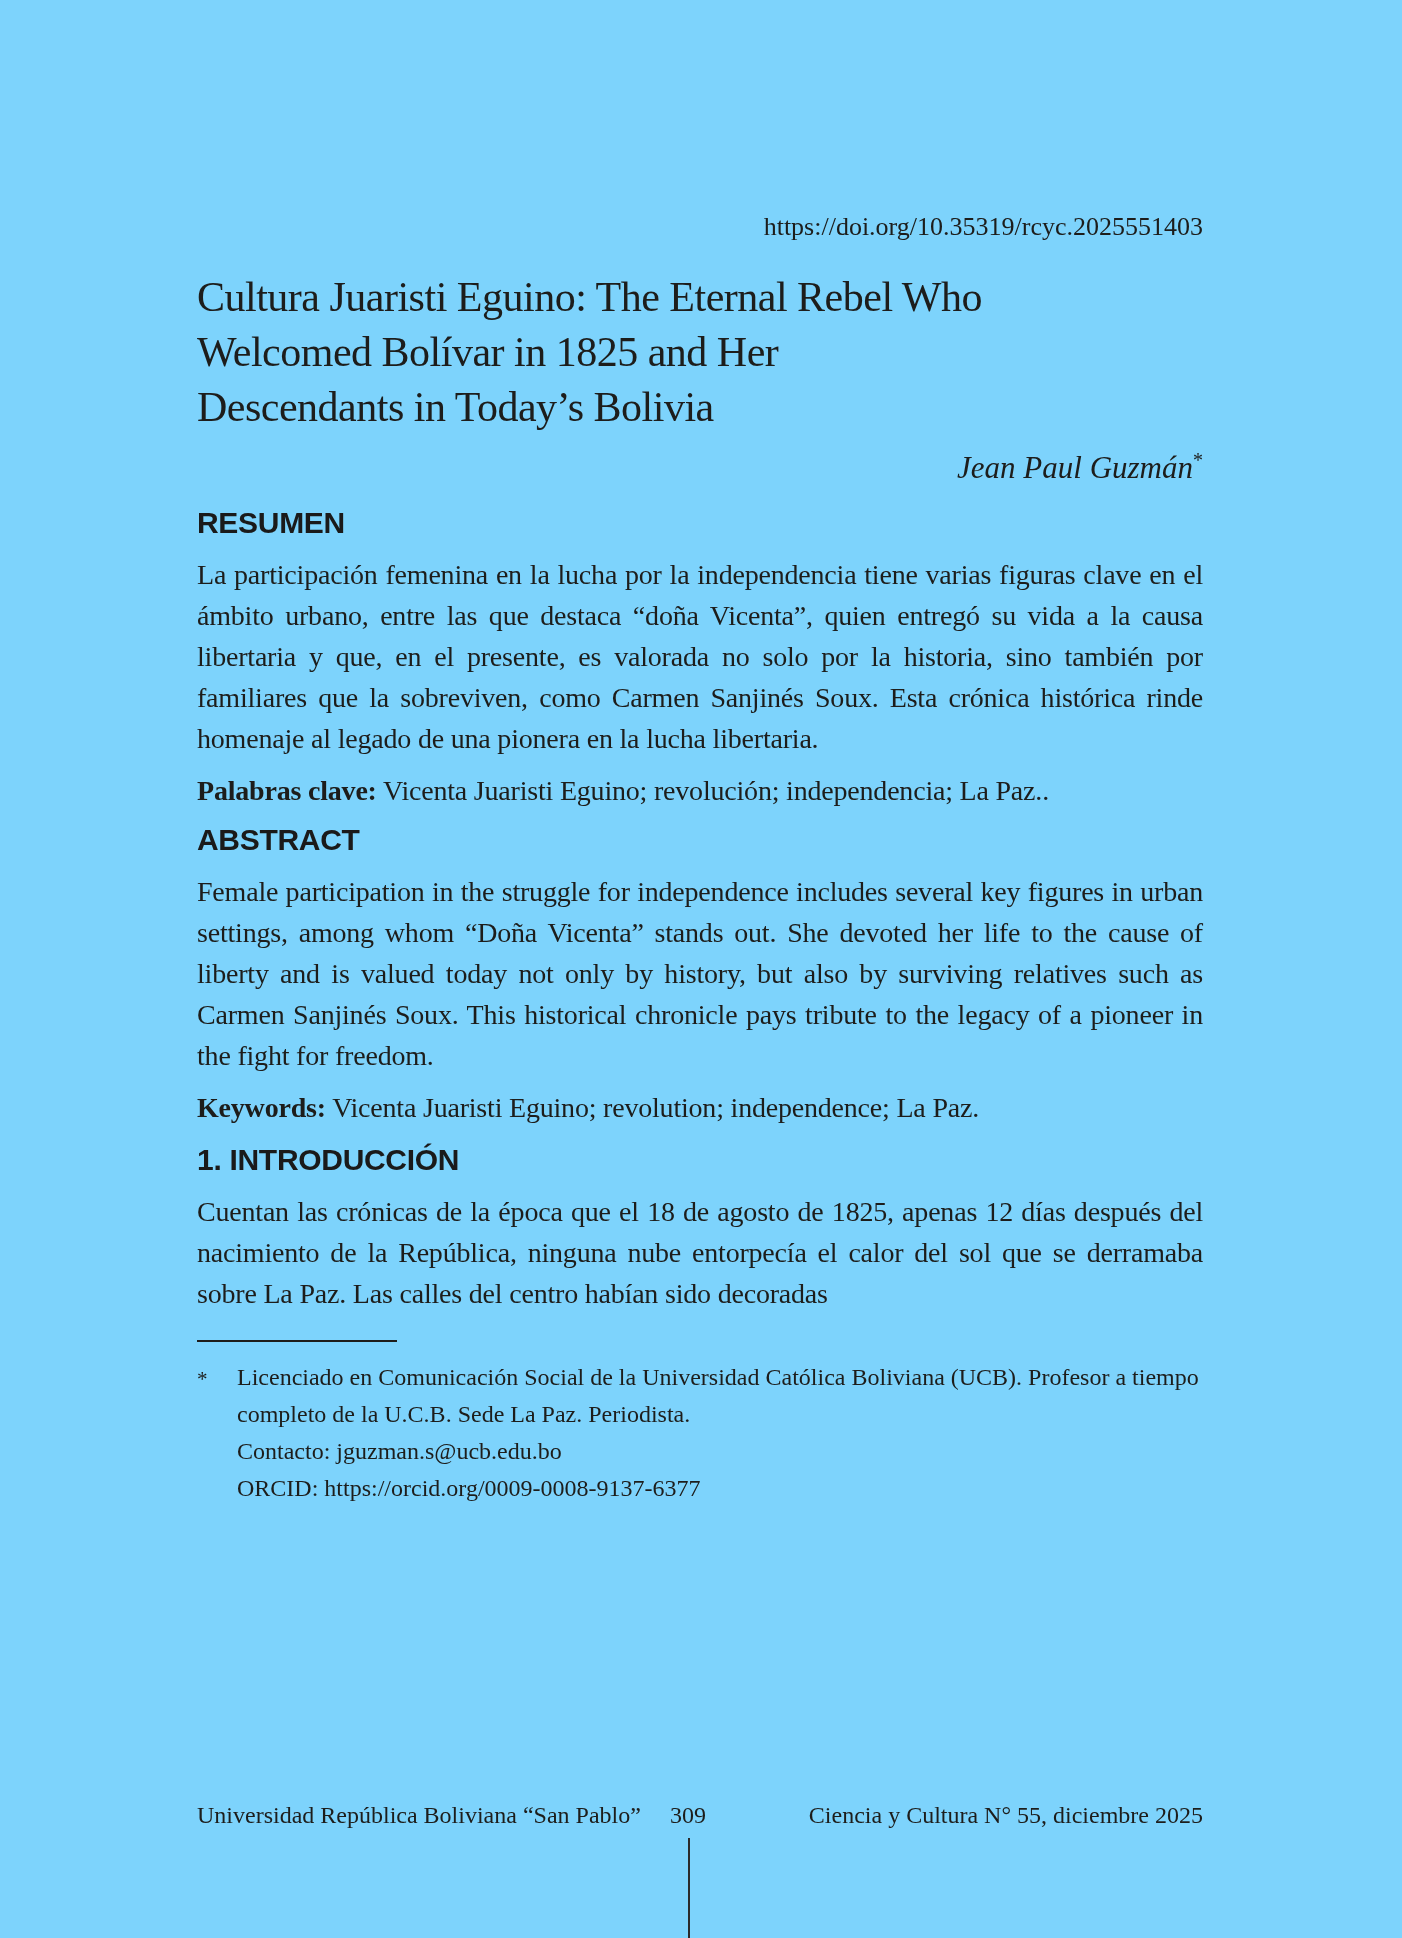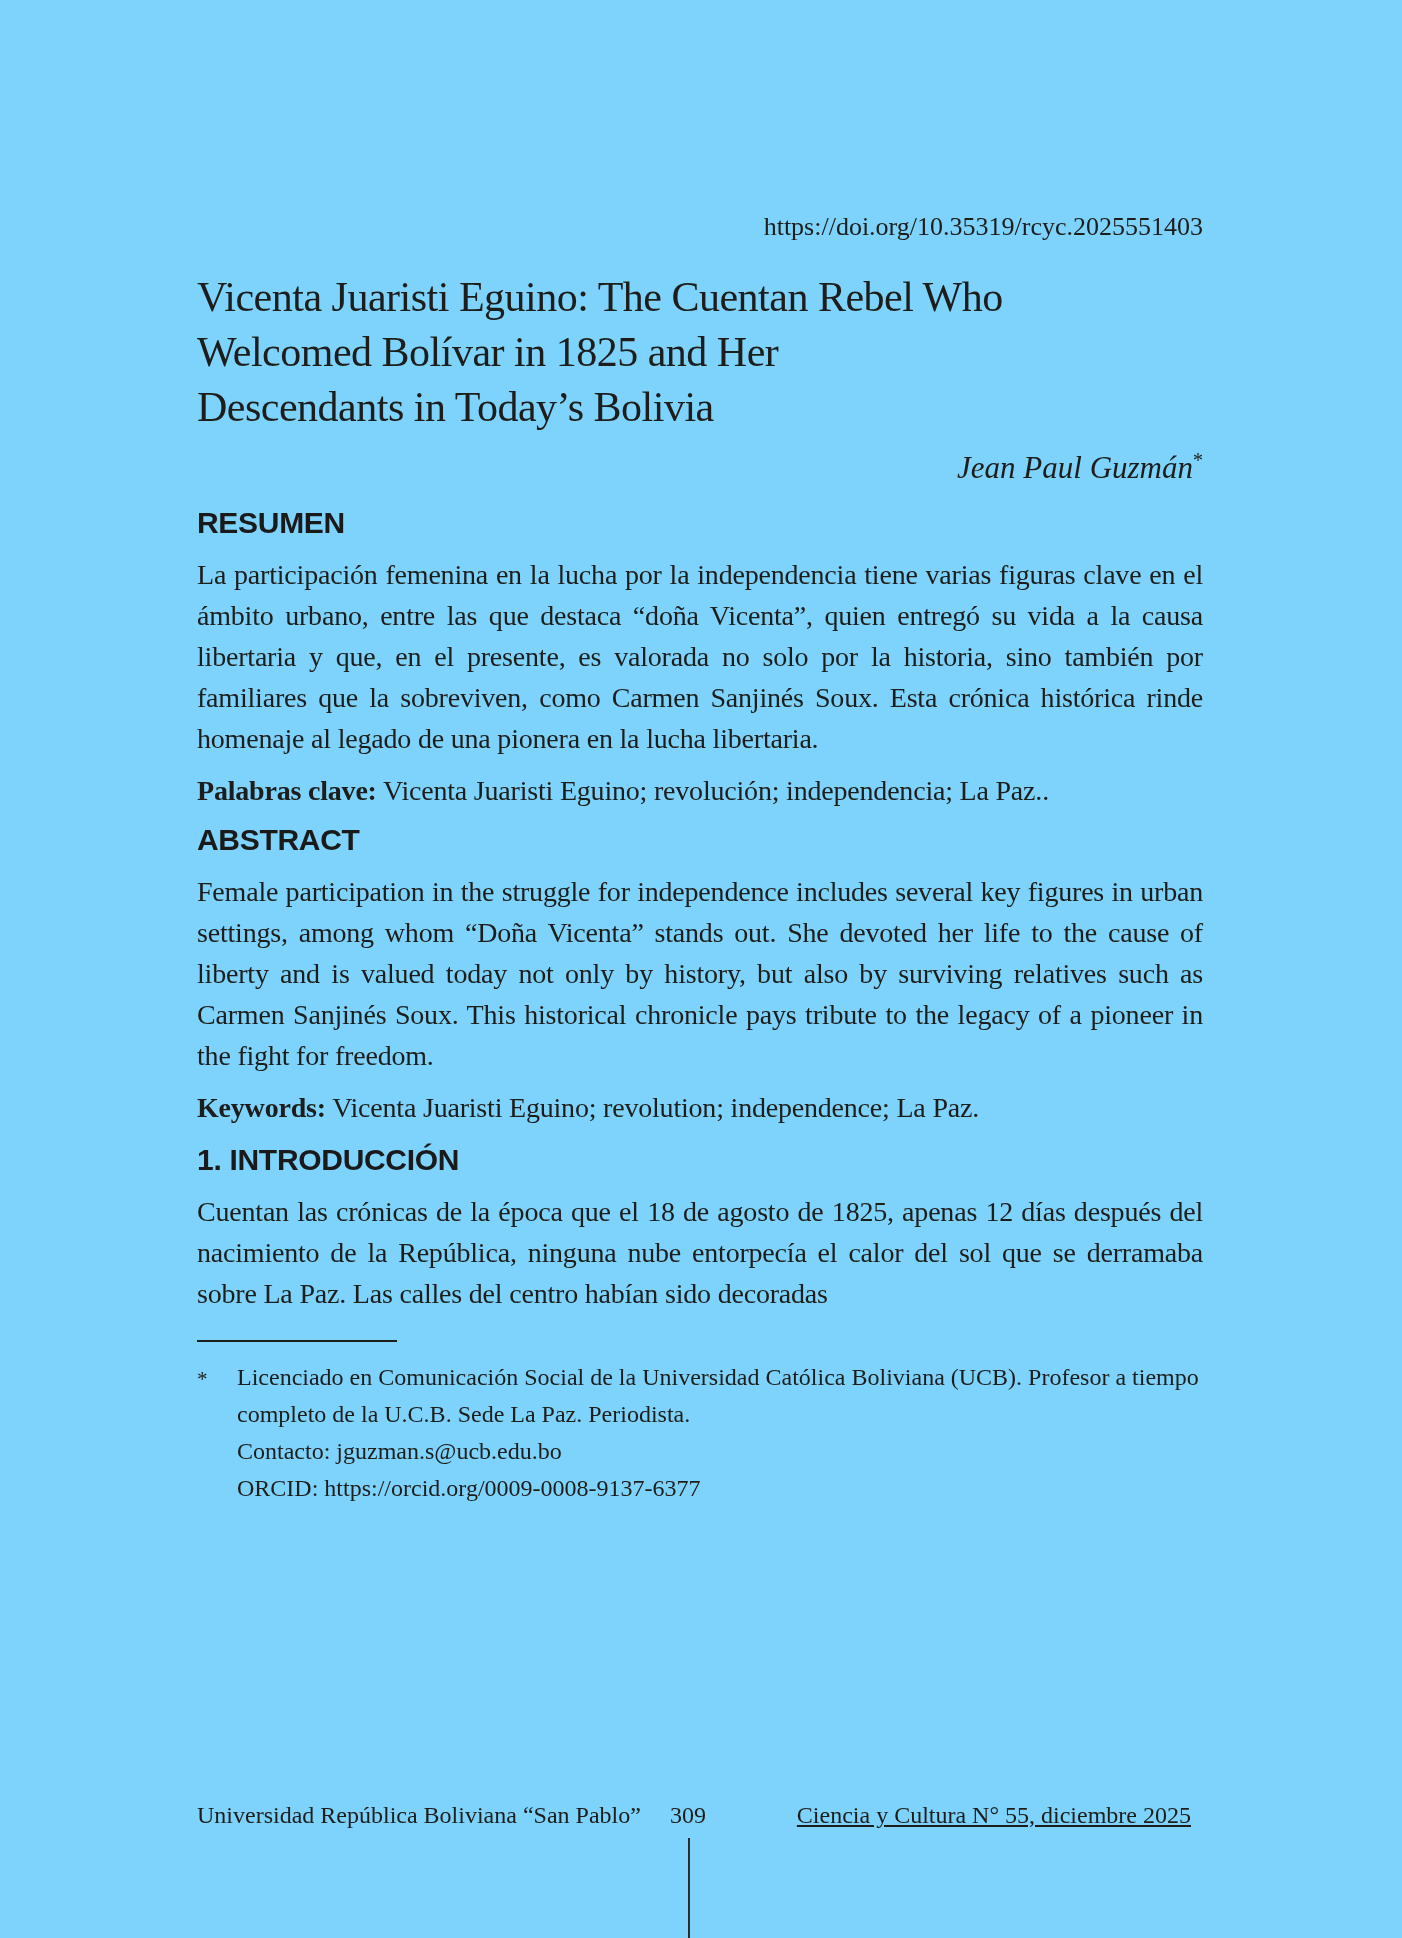--- a/index.html
+++ b/index.html
@@ -95,42 +95,42 @@
     position: absolute;
     left: 197px;
     right: 199px;
     top: 1800px;
     height: 32px;
     font-size: 24px;
     line-height: 30px;
   }
   .f-left  { position: absolute; left: 0; top: 0; white-space: nowrap; }
   .f-page  { position: absolute; left: 473px; top: 0; white-space: nowrap; }
-  .f-right { position: absolute; right: 12px; top: 0; white-space: nowrap; text-decoration: underline; }
+  .f-right { position: absolute; right: 0; top: 0; white-space: nowrap; }
 
   .center-rule {
     position: absolute;
     left: 688px;
     top: 1838px;
     width: 2px;
     height: 100px;
     background: #2a2a2a;
   }
 </style>
 </head>
 <body>
 
 <div class="page">
   <div class="content">
 
     <div class="doi">https://doi.org/10.35319/rcyc.2025551403</div>
 
 
     <h2 class="title-en">
-      <span class="t-line">Vicenta Juaristi Eguino: The Cuentan Rebel Who</span>
+      <span class="t-line">Cultura Juaristi Eguino: The Eternal Rebel Who</span>
       <span class="t-line">Welcomed Bolívar in 1825 and Her</span>
       <span class="t-line">Descendants in Today’s Bolivia</span>
     </h2>
 
     <div class="author"><span>Jean Paul Guzmán</span><sup>*</sup></div>
 
     <h3 class="sec-heading mt-resumen">RESUMEN</h3>
     <p class="body-par">La participación femenina en la lucha por la independencia tiene varias figuras clave en el ámbito urbano, entre las que destaca “doña Vicenta”, quien entregó su vida a la causa libertaria y que, en el presente, es valorada no solo por la historia, sino también por familiares que la sobreviven, como Carmen Sanjinés Soux. Esta crónica histórica rinde homenaje al legado de una pionera en la lucha libertaria.</p>
 
     <p class="kv-par"><strong>Palabras clave:</strong> <span>Vicenta Juaristi Eguino; revolución; independencia; La Paz..</span></p>

